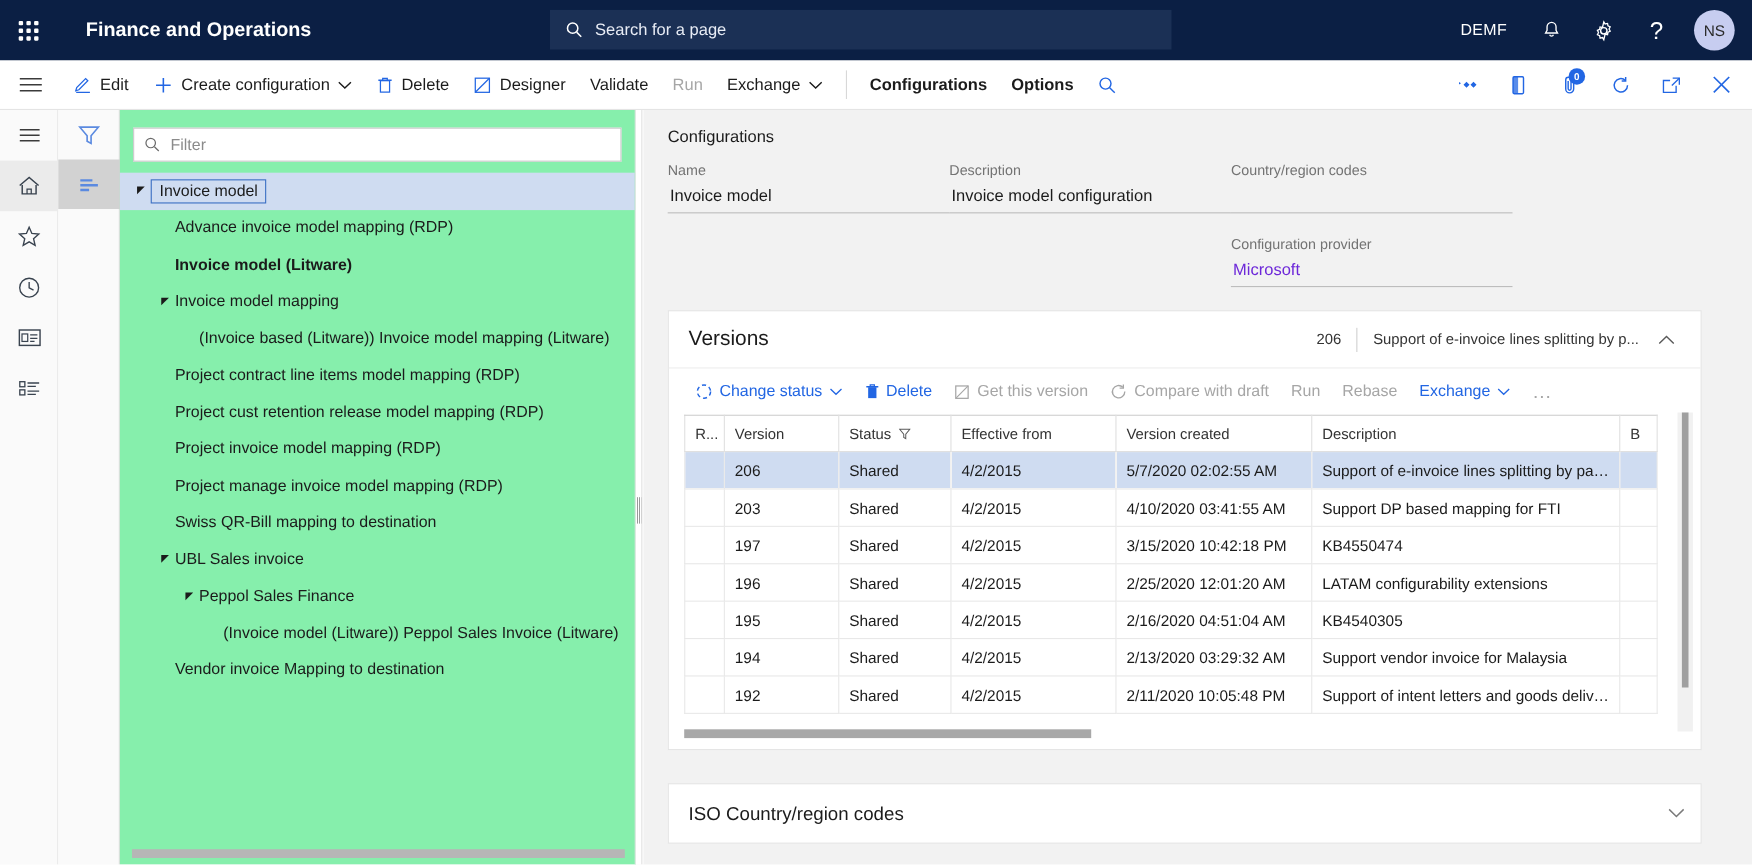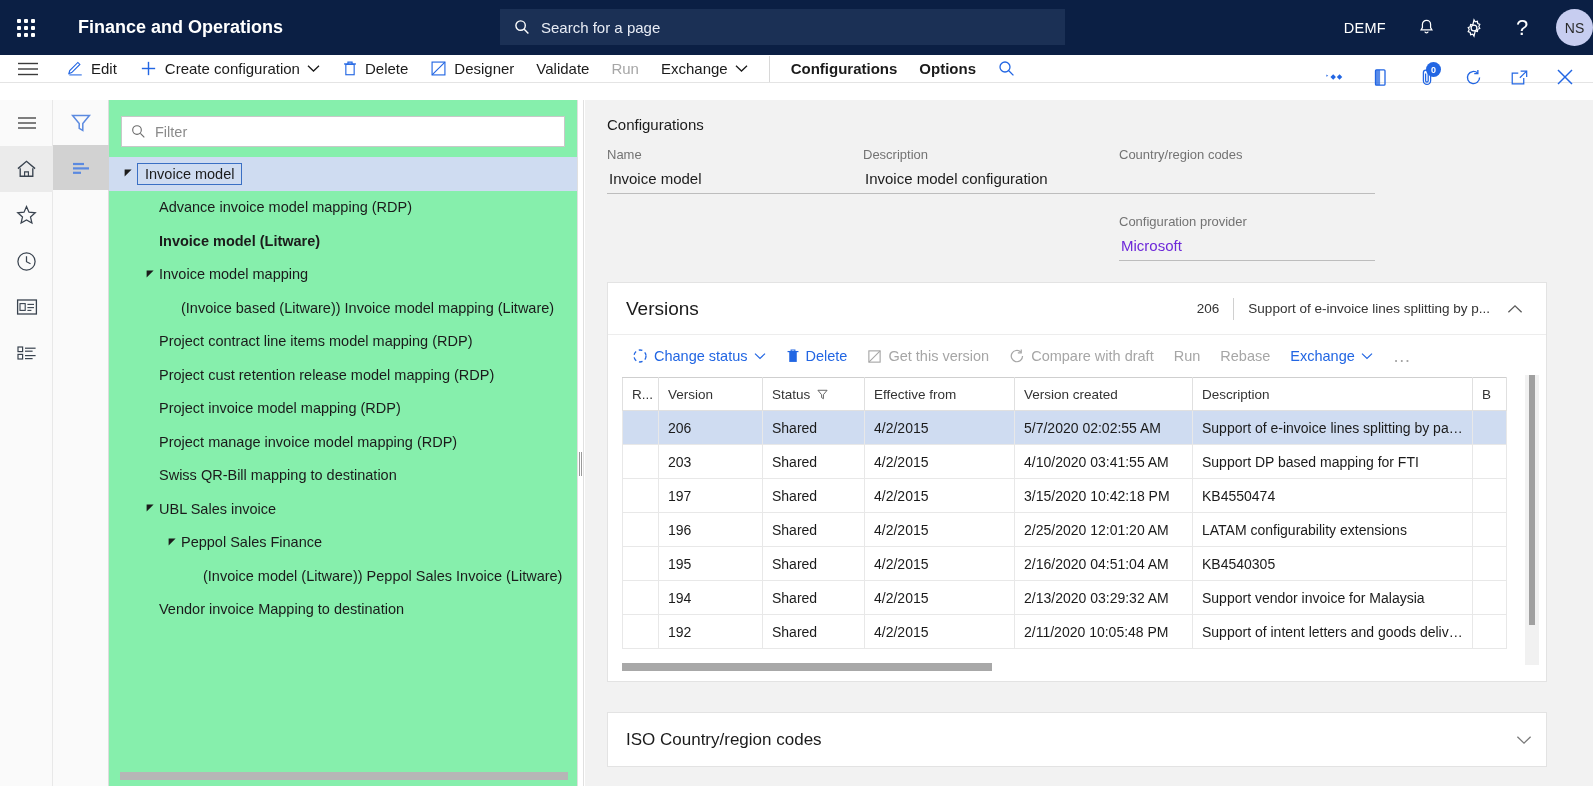--- a/index.html
+++ b/index.html
@@ -32,37 +32,37 @@
     margin-left: 26px; white-space: nowrap;
   }
   .searchbox {
     position: absolute; left: 500px; top: 9px; width: 565px; height: 36px;
     background: #1b3055; display: flex; align-items: center;
     padding-left: 14px; cursor: text;
   }
   .searchbox .ph { color: #e8ecf5; font-size: 15px; margin-left: 11px; }
   .topbar-right {
     position: absolute; right: 0; top: 0; height: 55px;
-    display: flex; align-items: center; gap: 4px;
+    display: flex; align-items: center; padding-right: 16px; gap: 4px;
   }
   .company-badge { color: #ffffff; font-size: 14.5px; padding: 0 14px; letter-spacing: .3px; cursor: pointer;}
   .tb-icon {
     width: 44px; height: 44px; display: flex; align-items: center; justify-content: center;
     color: #ffffff; cursor: pointer;
   }
   .avatar {
     width: 37px; height: 37px; border-radius: 50%;
     background: #c7cdf0; color: #2a2a2a; font-size: 14px; font-weight: 400;
     display: flex; align-items: center; justify-content: center;
     margin-left: 8px; cursor: pointer;
   }
 
   
   .cmdbar {
-    position: absolute; top: 55px; left: 0; width: 1593px; height: 28px;
+    position: absolute; top: 55px; left: 0; width: 1593px; height: 45px;
     background: #ffffff; border-bottom: 1px solid #e4e4e4;
     display: flex; align-items: center;
   }
   .hamburger-cell {
     width: 56px; height: 44px; display: flex; align-items: center; justify-content: center;
     cursor: pointer;
   }
   .cmd-items { display: flex; align-items: center; height: 44px; }
   .cmd-btn {
     display: flex; align-items: center; gap: 7px; height: 44px;

